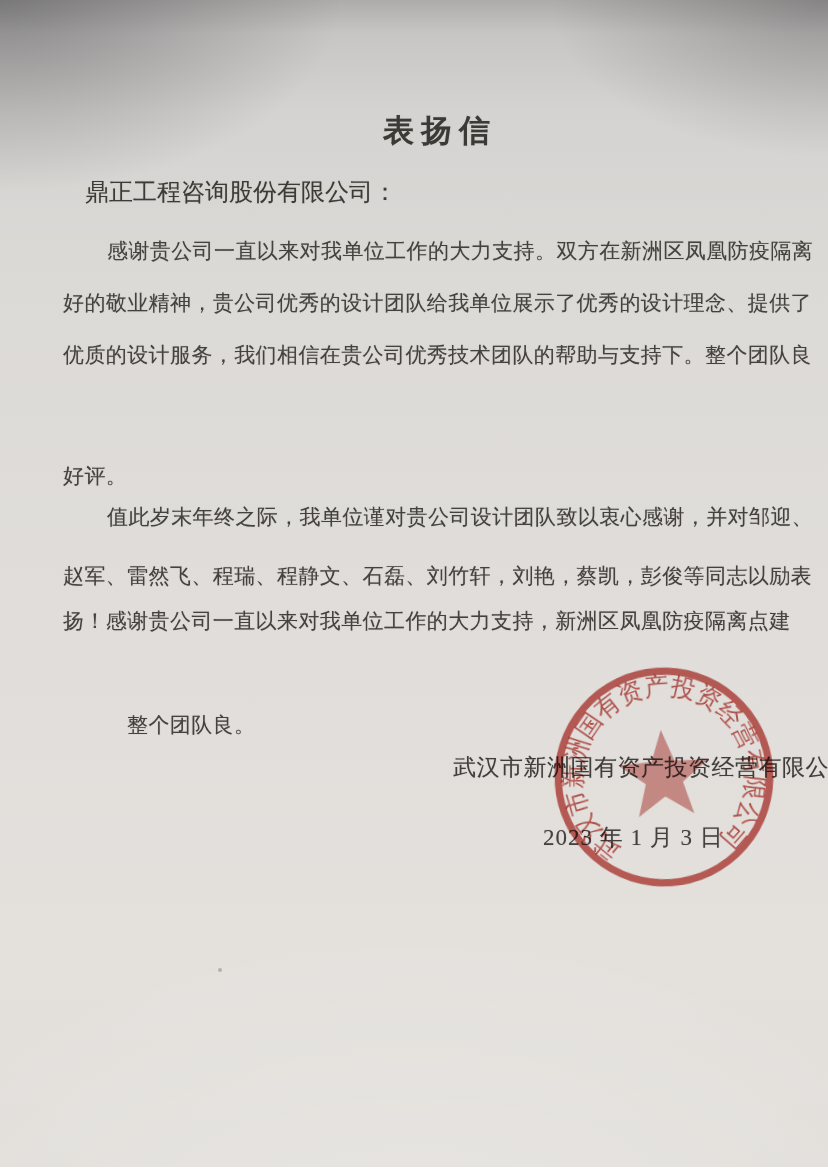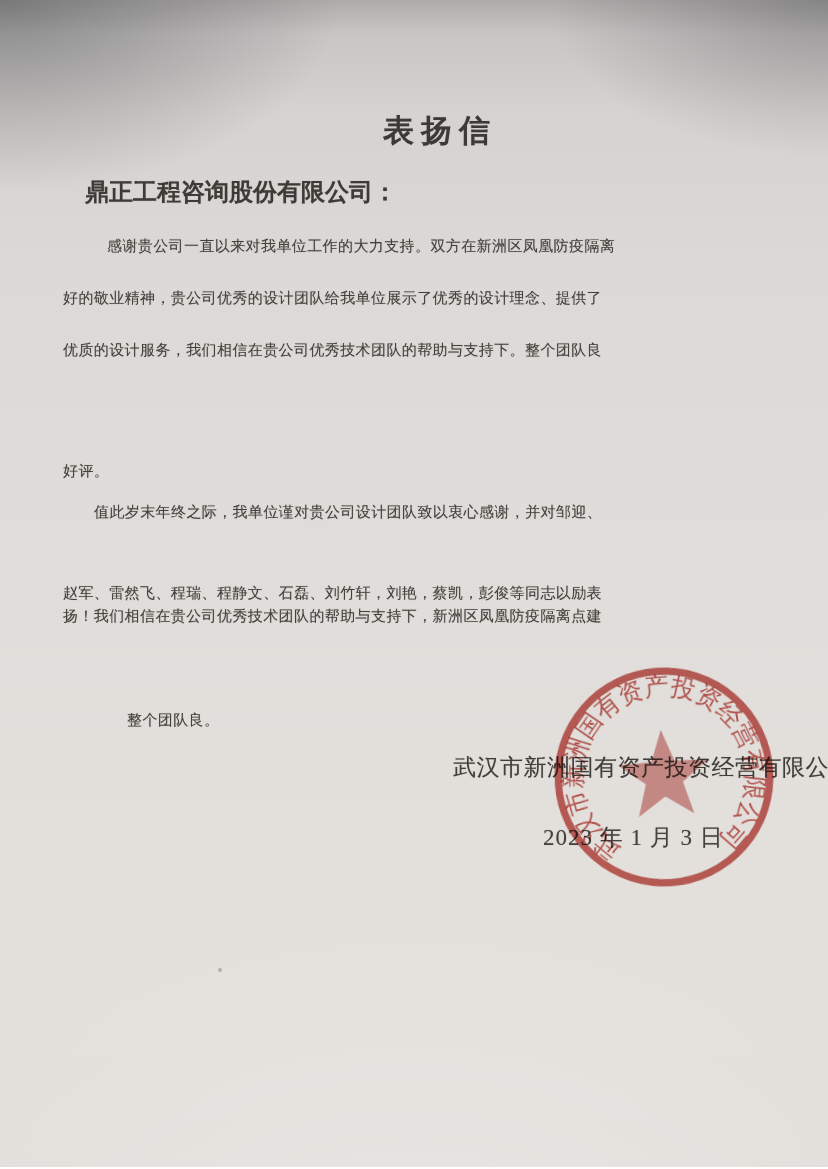--- a/index.html
+++ b/index.html
@@ -19,22 +19,22 @@
     color:#45423e;
     text-shadow:0 0 1px rgba(70,66,60,0.35);
     white-space:nowrap;
   }
   .title{
     left:0;right:0;text-align:center;
     transform:translateX(26px);
     font-size:31px;font-weight:bold;
     letter-spacing:7px;color:#3c3a37;
   }
-  .salutation{font-size:24px;font-weight:bold;color:#3e3b37;}
-  .body-line{font-size:15px;letter-spacing:0.4px;}
+  .salutation{font-size:24px;font-weight:normal;color:#3e3b37;}
+  .body-line{font-size:21px;letter-spacing:0.4px;}
   .signature{font-size:23px;letter-spacing:0.5px;color:#413e3a;}
   .date{font-size:23px;letter-spacing:1px;color:#45423e;}
   .seal{
     position:absolute;left:551px;top:664px;width:226px;height:226px;
     mix-blend-mode:multiply;
     filter:blur(0.4px);
     transform:rotate(-4deg);
   }
   .speck{
     position:absolute;left:218px;top:968px;width:4px;height:4px;
@@ -48,23 +48,23 @@
 
   <div class="txt title" style="top:110px">表扬信</div>
 
   <div class="txt salutation" style="left:85px;top:176px">鼎正工程咨询股份有限公司：</div>
 
   <div class="txt body-line" style="left:107px;top:237px">感谢贵公司一直以来对我单位工作的大力支持。双方在新洲区凤凰防疫隔离</div>
   <div class="txt body-line" style="left:63px;top:289px">好的敬业精神，贵公司优秀的设计团队给我单位展示了优秀的设计理念、提供了</div>
   <div class="txt body-line" style="left:63px;top:341px">优质的设计服务，我们相信在贵公司优秀技术团队的帮助与支持下。整个团队良</div>
   <div class="txt body-line" style="left:63px;top:462px">好评。</div>
 
-  <div class="txt body-line" style="left:94px;top:503px">值此岁末年终之际，我单位谨对贵公司设计团队致以衷心感谢，并对邹迎、</div>
-  <div class="txt body-line" style="left:63px;top:584px">赵军、雷然飞、程瑞、程静文、石磊、刘竹轩，刘艳，蔡凯，彭俊等同志以励表</div>
-  <div class="txt body-line" style="left:63px;top:607px">扬！我们相信在贵公司优秀技术团队的帮助与支持下，新洲区凤凰防疫隔离点建</div>
+  <div class="txt body-line" style="left:107px;top:503px">值此岁末年终之际，我单位谨对贵公司设计团队致以衷心感谢，并对邹迎、</div>
+  <div class="txt body-line" style="left:63px;top:562px">赵军、雷然飞、程瑞、程静文、石磊、刘竹轩，刘艳，蔡凯，彭俊等同志以励表</div>
+  <div class="txt body-line" style="left:63px;top:607px">扬！感谢贵公司一直以来对我单位工作的大力支持，新洲区凤凰防疫隔离点建</div>
 
   <div class="txt body-line" style="left:127px;top:711px">整个团队良。</div>
 
   <div class="txt signature" style="left:453px;top:752px">武汉市新洲国有资产投资经营有限公司</div>
 
   <div class="txt date" style="left:543px;top:822px">2023 年 1 月 3 日</div>
 
   <svg class="seal" viewBox="0 0 220 220">
     <circle cx="110" cy="110" r="103" fill="none" stroke-width="7" opacity="0.78" stroke="#bc3a33"></circle>
     <polygon points="110,64 121.2,94.6 153.7,95.8 128.1,115.9 137,147.2 110,129 83,147.2 91.9,115.9 66.3,95.8 98.8,94.6" opacity="0.5" fill="#bc3a33"></polygon>

